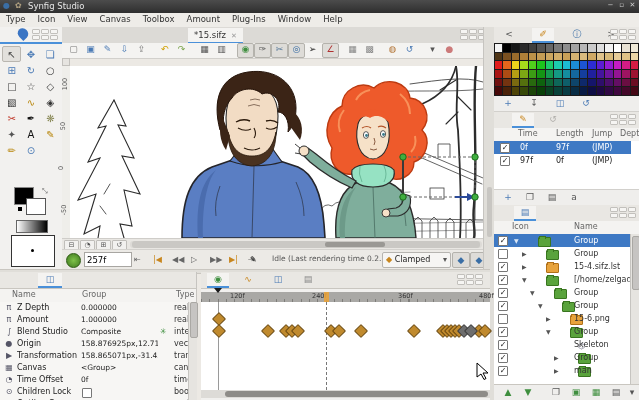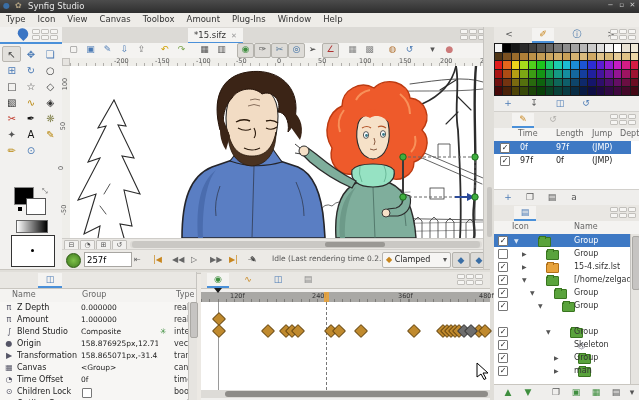--- a/index.html
+++ b/index.html
@@ -215,32 +215,20 @@
       <div class="cbtn pressed" style="left: 260px; color: rgb(176, 48, 48);">∠</div>
       <div class="cbtn" style="left: 283px; color: rgb(136, 136, 136);">▦</div>
       <div class="cbtn" style="left: 300px; color: rgb(136, 136, 136);">▩</div>
       <div class="cbtn" style="left: 323px; color: rgb(176, 112, 48);">◍</div>
       <div class="cbtn" style="left: 340px; color: rgb(74, 122, 181);">↺</div>
       <div class="cbtn" style="left: 363px; color: rgb(85, 85, 85);">▾</div>
       <div class="cbtn" style="left: 380px; color: rgb(204, 122, 122);">●</div>
     </div>
 
   <div id="ruler-corner" class="abs"></div>
-  <div id="ruler-top" class="abs">
-      <span class="rt-lab" style="left: 44px;">-200</span>
-      <span class="rt-lab" style="left: 85px;">-150</span>
-      <span class="rt-lab" style="left: 126px;">-100</span>
-      <span class="rt-lab" style="left: 166px;">-50</span>
-      <span class="rt-lab" style="left: 207px;">0</span>
-      <span class="rt-lab" style="left: 248px;">50</span>
-      <span class="rt-lab" style="left: 289px;">100</span>
-      <span class="rt-lab" style="left: 329px;">150</span>
-      <span class="rt-lab" style="left: 370px;">200</span>
-      <span class="rt-lab" style="left: 410px;">250</span>
-    </div>
   <div id="ruler-left" class="abs">
       <span class="rl-lab" style="top: 14px;">100</span>
       <span class="rl-lab" style="top: 56px;">50</span>
       <span class="rl-lab" style="top: 98px;">0</span>
       <span class="rl-lab" style="top: 140px;">-50</span>
     </div>
 
   <div id="canvas-view" class="abs">
     <svg width="413" height="172" viewBox="0 0 413 172">
       <g fill="none" stroke="#2b2b2b" stroke-width="1.1" stroke-linecap="round">
@@ -574,20 +562,26 @@
           <span class="expander" style="left: 36px;">▼</span>
           <span class="folder group" style="left: 60px;"></span>
           <span style="position: absolute; left: 80px; white-space: nowrap;">Group</span>
         </div>
         <div class="lrow" style="top: 65px;">
           <span class="chk" style="left: 4px;">✓</span>
           <span class="expander" style="left: 44px;">▼</span>
           <span class="folder group" style="left: 68px;"></span>
           <span style="position: absolute; left: 80px; white-space: nowrap;">Group</span>
         </div>
+        <div class="lrow" style="top: 78px;">
+          <span class="chk" style="left: 4px;"></span>
+          <span class="expander" style="left: 52px;">▶</span>
+          <span class="folder file" style="left: 76px;"></span>
+          <span style="position: absolute; left: 80px; white-space: nowrap;">15-6.png</span>
+        </div>
         <div class="lrow" style="top: 91px;">
           <span class="chk" style="left: 4px;">✓</span>
           <span class="expander" style="left: 52px;">▼</span>
           <span class="folder group" style="left: 76px;"></span>
           <span style="position: absolute; left: 80px; white-space: nowrap;">Group</span>
         </div>
         <div class="lrow" style="top: 104px;">
           <span class="chk" style="left: 4px;">✓</span>
           <span class="skel" style="left: 84px;">⌬</span>
           <span style="position: absolute; left: 80px; white-space: nowrap;">Skeleton</span>

